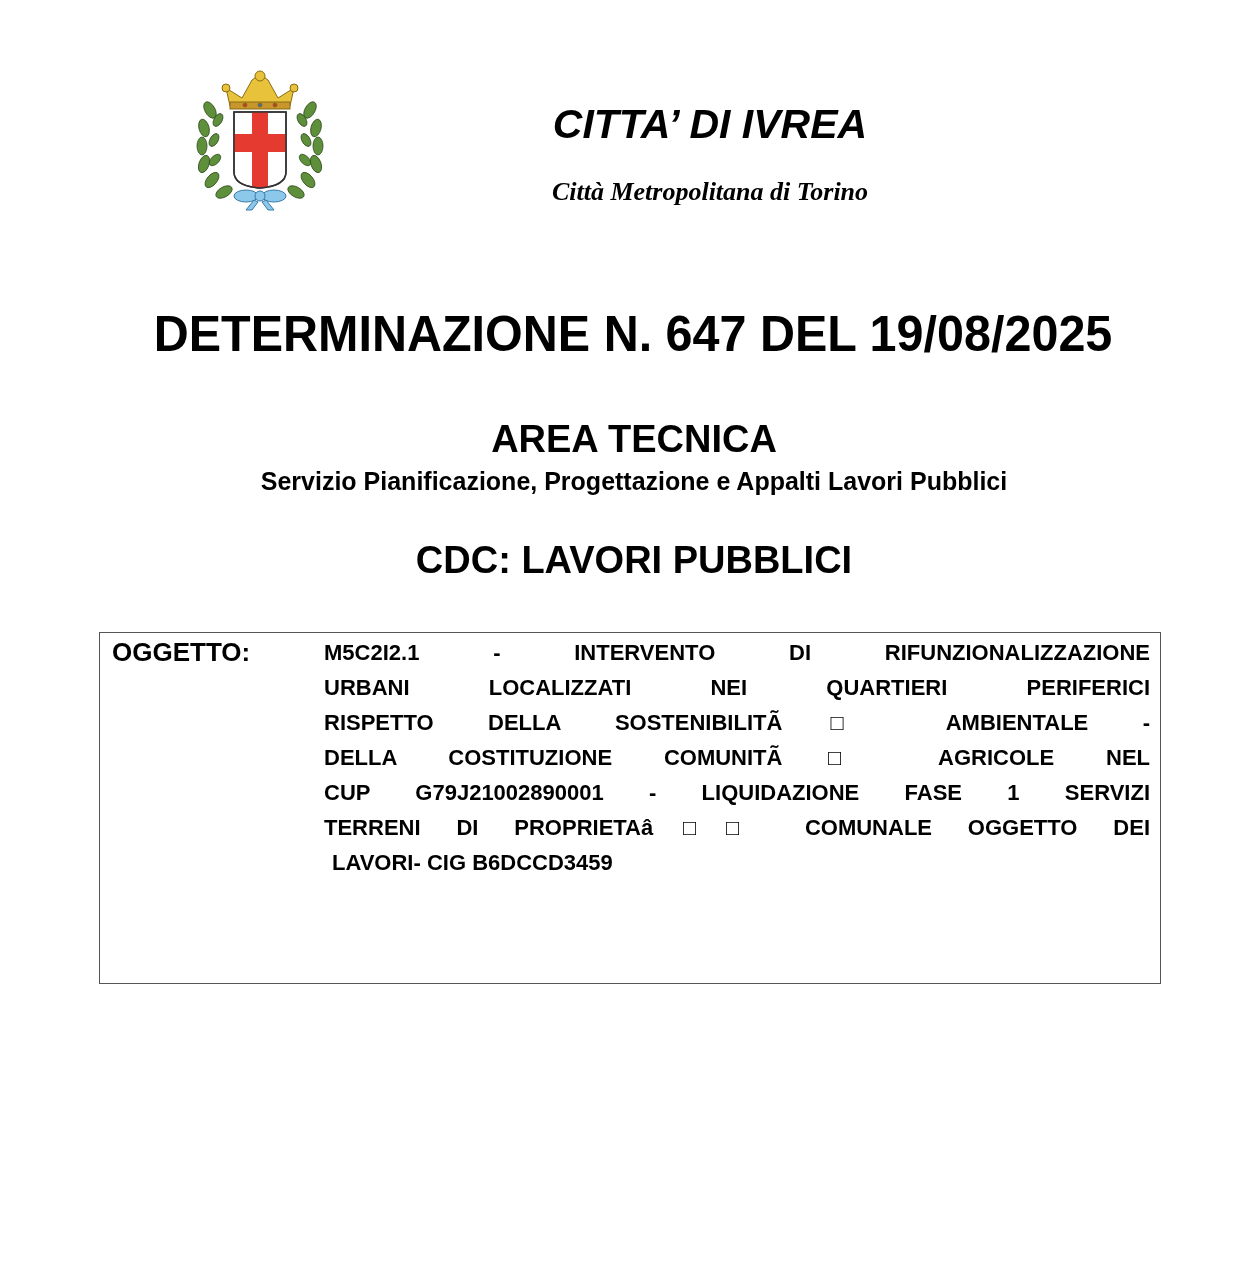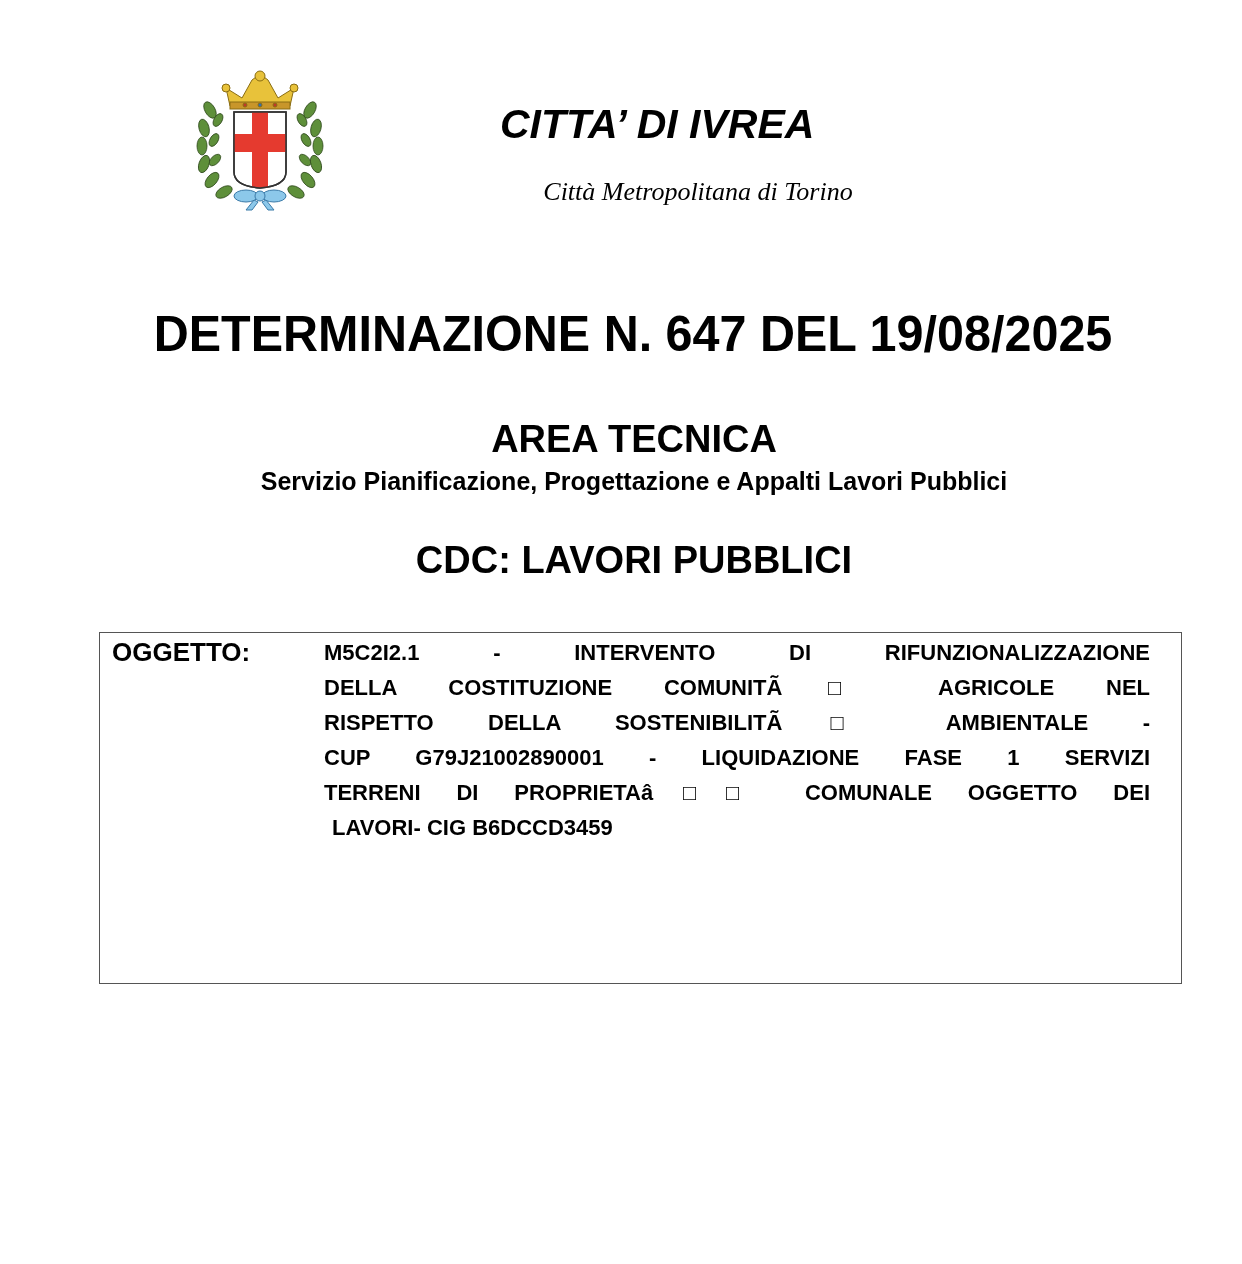--- a/index.html
+++ b/index.html
@@ -1,31 +1,31 @@
 <!DOCTYPE html>
 <html><head>
   <meta charset="utf-8">
   <style>
     html, body { margin: 0; padding: 0; background: #ffffff; }
     body { width: 1242px; height: 1264px; position: relative; overflow: hidden; color: #000; }
     .logo { position: absolute; left: 190px; top: 70px; width: 140px; height: 142px; }
-    .city-title { position: absolute; left: 500px; top: 98px; width: 420px; 
+    .city-title { position: absolute; left: 500px; top: 98px; width: 420px; text-align: center;
       font-family: "Liberation Sans", sans-serif; font-weight: bold; font-style: italic; font-size: 41px; line-height: 52px; letter-spacing: 0px; }
-    .city-sub { position: absolute; left: 468px; top: 175px; width: 460px; text-align: center;
-      font-family: "Liberation Serif", serif; font-weight: normal; font-style: italic; font-size: 26px; line-height: 34px; }
+    .city-sub { position: absolute; left: 480px; top: 175px; width: 460px; text-align: center;
+      font-family: "Liberation Serif", serif; font-weight: bold; font-style: italic; font-size: 26px; line-height: 34px; }
     .det-title { position: absolute; left: 0; top: 302px; width: 1266px; text-align: center;
       font-family: "Liberation Sans", sans-serif; font-weight: bold; font-size: 50px; line-height: 64px; transform: scaleX(0.97); transform-origin: 633px 0; }
     .area { position: absolute; left: 0; top: 414px; width: 1268px; text-align: center;
       font-family: "Liberation Sans", sans-serif; font-weight: bold; font-size: 38px; line-height: 50px; }
     .service { position: absolute; left: 0; top: 465px; width: 1268px; text-align: center;
       font-family: "Liberation Sans", sans-serif; font-weight: bold; font-size: 25px; line-height: 32px; }
     .cdc { position: absolute; left: 0; top: 535px; width: 1268px; text-align: center;
       font-family: "Liberation Sans", sans-serif; font-weight: bold; font-size: 38px; line-height: 50px; }
     .subject-box { position: absolute; left: 99px; top: 632px; width: 1060px; height: 350px;
-      border: 1.5px solid #555; box-sizing: content-box; padding-left: 21px; }
+      border: 1.5px solid #555; box-sizing: content-box; }
     .subject-label { position: absolute; left: 12px; top: 2px;
       font-family: "Liberation Sans", sans-serif; font-weight: bold; font-size: 26px; line-height: 35px; }
     .subject-text { position: absolute; left: 224px; top: 2px; width: 826px;
       font-family: "Liberation Sans", sans-serif; font-weight: bold; font-size: 22px; line-height: 35px; }
     .subject-line { display: block; text-align: justify; text-align-last: justify; white-space: normal; height: 35px; overflow: hidden; }
     .subject-line.last { text-align-last: left; margin-left: 8px; }
   </style>
 </head>
 <body>
 
@@ -86,19 +86,20 @@
 <div class="det-title">DETERMINAZIONE N. 647 DEL 19/08/2025</div>
 
 <div class="area">AREA TECNICA</div>
 <div class="service">Servizio Pianificazione, Progettazione e Appalti Lavori Pubblici</div>
 <div class="cdc">CDC: LAVORI PUBBLICI</div>
 
 <div class="subject-box">
   <div class="subject-label">OGGETTO:</div>
   <div class="subject-text">
     <span class="subject-line">M5C2I2.1 - INTERVENTO DI RIFUNZIONALIZZAZIONE</span>
+    <span class="subject-line">URBANI LOCALIZZATI NEI QUARTIERI PERIFERICI</span>
+    <span class="subject-line">RISPETTO DELLA SOSTENIBILITÃ□ AMBIENTALE -</span>
     <span class="subject-line">DELLA COSTITUZIONE COMUNITÃ□ AGRICOLE NEL</span>
-    <span class="subject-line">RISPETTO DELLA SOSTENIBILITÃ□ AMBIENTALE -</span>
     <span class="subject-line">CUP G79J21002890001 - LIQUIDAZIONE FASE 1 SERVIZI</span>
     <span class="subject-line">TERRENI DI PROPRIETAâ□□ COMUNALE OGGETTO DEI</span>
     <span class="subject-line last">LAVORI- CIG B6DCCD3459</span>
   </div>
 </div>
 
 </body></html>

